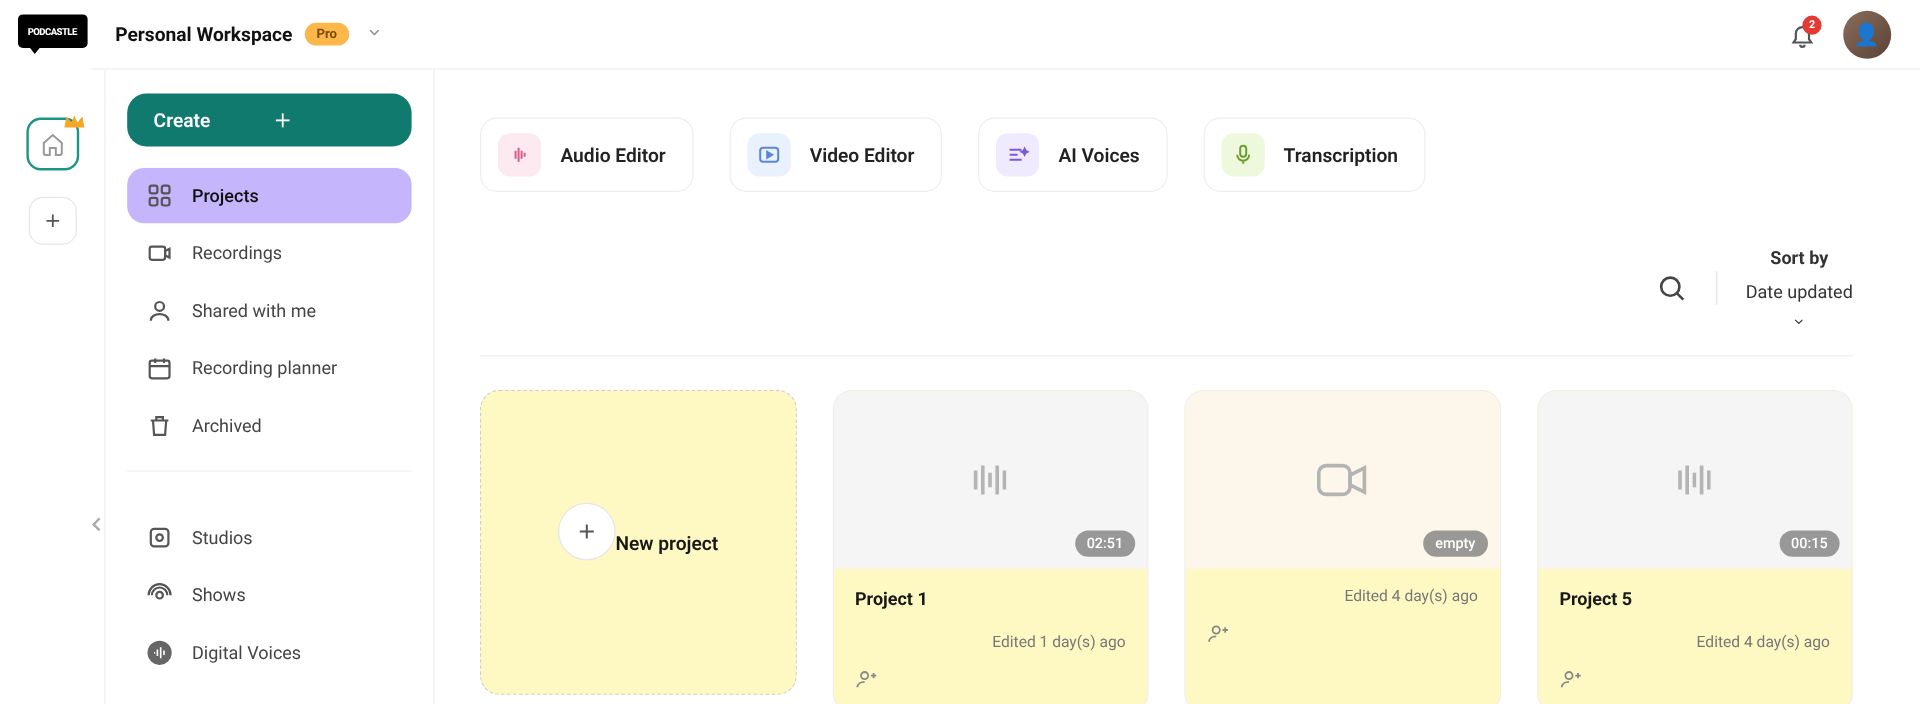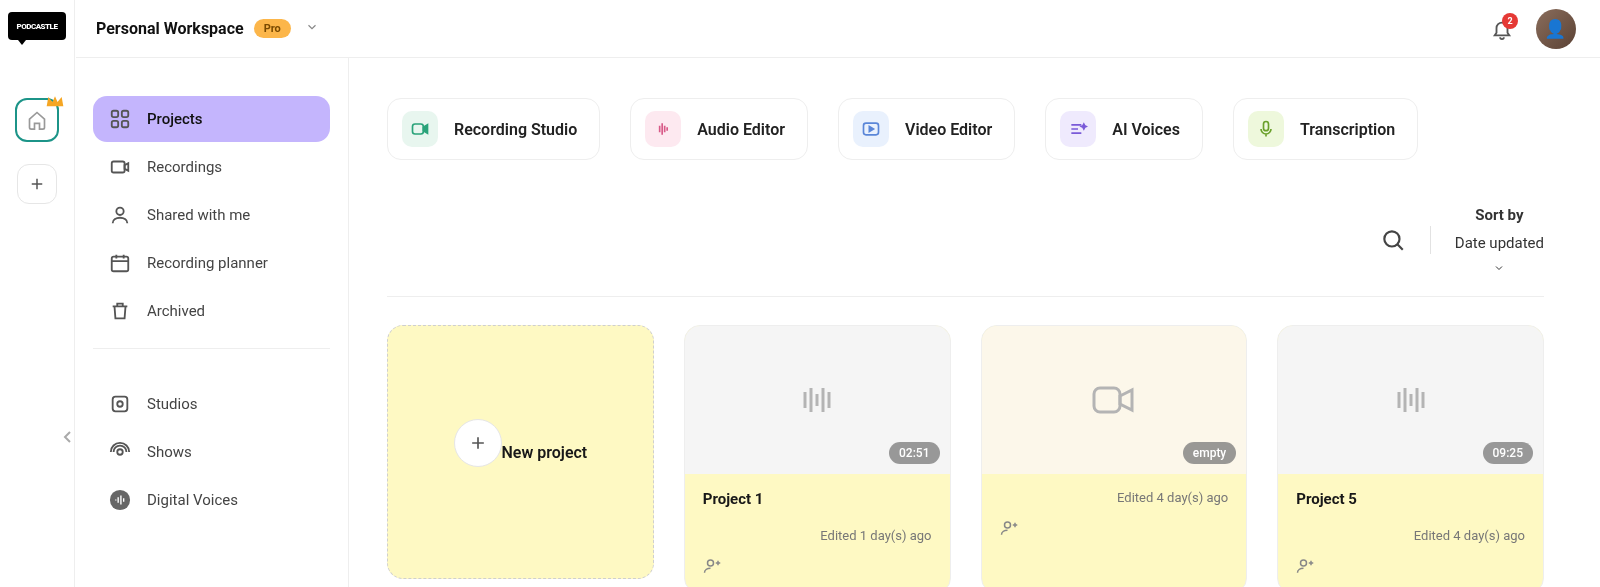--- a/index.html
+++ b/index.html
@@ -1,19 +1,19 @@
 <!DOCTYPE html>
 <html><head>
 <meta charset="utf-8">
 <style>
 * { box-sizing: border-box; margin: 0; padding: 0; }
 body { font-family: -apple-system, BlinkMacSystemFont, "Segoe UI", Roboto, sans-serif; background: #fff; color: #181818; width: 1600px; height: 587px; overflow: hidden; display: flex; }
 
 
-.rail { width: 75px; background: #fff; border-right: 1px solid #eee; display: flex; flex-direction: column; align-items: center; padding-top: 12px; position: relative; }
+.rail { width: 88px; background: #fff; border-right: 1px solid #eee; display: flex; flex-direction: column; align-items: center; padding-top: 12px; position: relative; }
 .rail .logo { width: 58px; height: 28px; background:#000; border-radius:4px; color:#fff; display:flex; align-items:center; justify-content:center; font-size:8px; font-weight:800; letter-spacing:-0.5px; position:relative; }
 .rail .logo::after{content:""; position:absolute; bottom:-5px; left:10px; width:0;height:0;border-left:4px solid transparent;border-right:4px solid transparent;border-top:5px solid #000;}
 .rail .ws-icon { margin-top: 58px; width: 44px; height: 44px; border: 2px solid #1c9488; border-radius: 12px; display:flex;align-items:center;justify-content:center; position:relative; }
 .rail .ws-icon svg { width:20px; height:20px; color:#999; }
 .rail .crown { position:absolute; top:-8px; right:-8px; width:18px;height:14px; }
 .rail .add { margin-top: 22px; width:40px;height:40px;border-radius:12px;background:#fff;border:1px solid #e6e6e6;display:flex;align-items:center;justify-content:center; cursor:pointer; }
 .rail .collapse { position:absolute; bottom:136px; right:-1px; width:14px;height:28px; display:flex;align-items:center;justify-content:center; color:#aaa; }
 
 
 .topbar { position:absolute; top:0; left:76px; right:0; height:58px; border-bottom:1px solid #eee; display:flex; align-items:center; padding:0 24px 0 20px; background:#fff; z-index:5; }
@@ -103,20 +103,24 @@
   <div class="bell">
     <svg width="22" height="22" viewBox="0 0 24 24" fill="none" stroke="currentColor" stroke-width="2">
         <path d="M18 16v-5a6 6 0 0 0-12 0v5l-2 3h16zM10 21a2 2 0 0 0 4 0"></path>
       </svg>
     <span class="dot">2</span>
   </div>
   <div class="avatar">👤</div>
 </div>
 
 <div class="sidebar">
+  <div class="create-btn">
+    <span>Create</span>
+    <span class="plus">＋</span>
+  </div>
 
   <div class="nav">
     <div class="nav-item active">
       <svg viewBox="0 0 24 24" fill="none" stroke="currentColor" stroke-width="2">
           <rect x="3" y="3" width="7" height="7" rx="2"></rect>
           <rect x="14" y="3" width="7" height="7" rx="2"></rect>
           <rect x="3" y="14" width="7" height="7" rx="2"></rect>
           <rect x="14" y="14" width="7" height="7" rx="2"></rect>
         </svg>
       <span>Projects</span>
@@ -172,29 +176,20 @@
           <circle cx="12" cy="12" r="11" fill="#666"></circle>
           <path d="M7 12h1M10 9v6M13 7v10M16 10v4" stroke="#fff" stroke-width="1.5"></path>
         </svg>
       <span>Digital Voices</span>
     </div>
   </div>
 </div>
 
 <div class="main">
   <div class="quick-row">
-    <div class="quick">
-      <div class="qi" style="background:#e8f6ef;color:#2aa37a">
-          <svg viewBox="0 0 24 24" fill="none" stroke="currentColor" stroke-width="2">
-            <rect x="3" y="6" width="13" height="12" rx="3"></rect>
-            <path d="M16 10l5-3v10l-5-3z" fill="currentColor"></path>
-          </svg>
-        </div>
-      <span>Recording Studio</span>
-    </div>
     <div class="quick">
       <div class="qi" style="background:#fde9f0;color:#d85a88">
           <svg viewBox="0 0 24 24" stroke="currentColor" stroke-width="2">
             <path d="M5 12v0M8 8v8M11 5v14M14 8v8M17 10v4M20 12v0"></path>
           </svg>
         </div>
       <span>Audio Editor</span>
     </div>
     <div class="quick">
       <div class="qi" style="background:#e9f1fd;color:#5a86d8">
@@ -286,21 +281,21 @@
               <path d="M17 8h6M20 5v6"></path>
             </svg></div>
       </div>
     </div>
 
     <div class="card">
       <div class="thumb th-audio">
         <svg viewBox="0 0 48 40" stroke="currentColor" stroke-width="3">
             <path d="M6 20v0M12 12v16M18 8v24M24 14v12M30 8v24M36 12v16M42 20v0"></path>
           </svg>
-        <span class="dur">09:25</span>
+        <span class="dur">00:15</span>
       </div>
       <div class="meta">
         <div class="title">Project 5</div>
         <div class="sub">Edited 4 day(s) ago</div>
         <div class="share"><svg viewBox="0 0 24 24" fill="none" stroke="currentColor" stroke-width="2">
               <circle cx="10" cy="8" r="4"></circle>
               <path d="M2 21c0-4 4-6 8-6"></path>
               <path d="M17 8h6M20 5v6"></path>
             </svg></div>
       </div>

